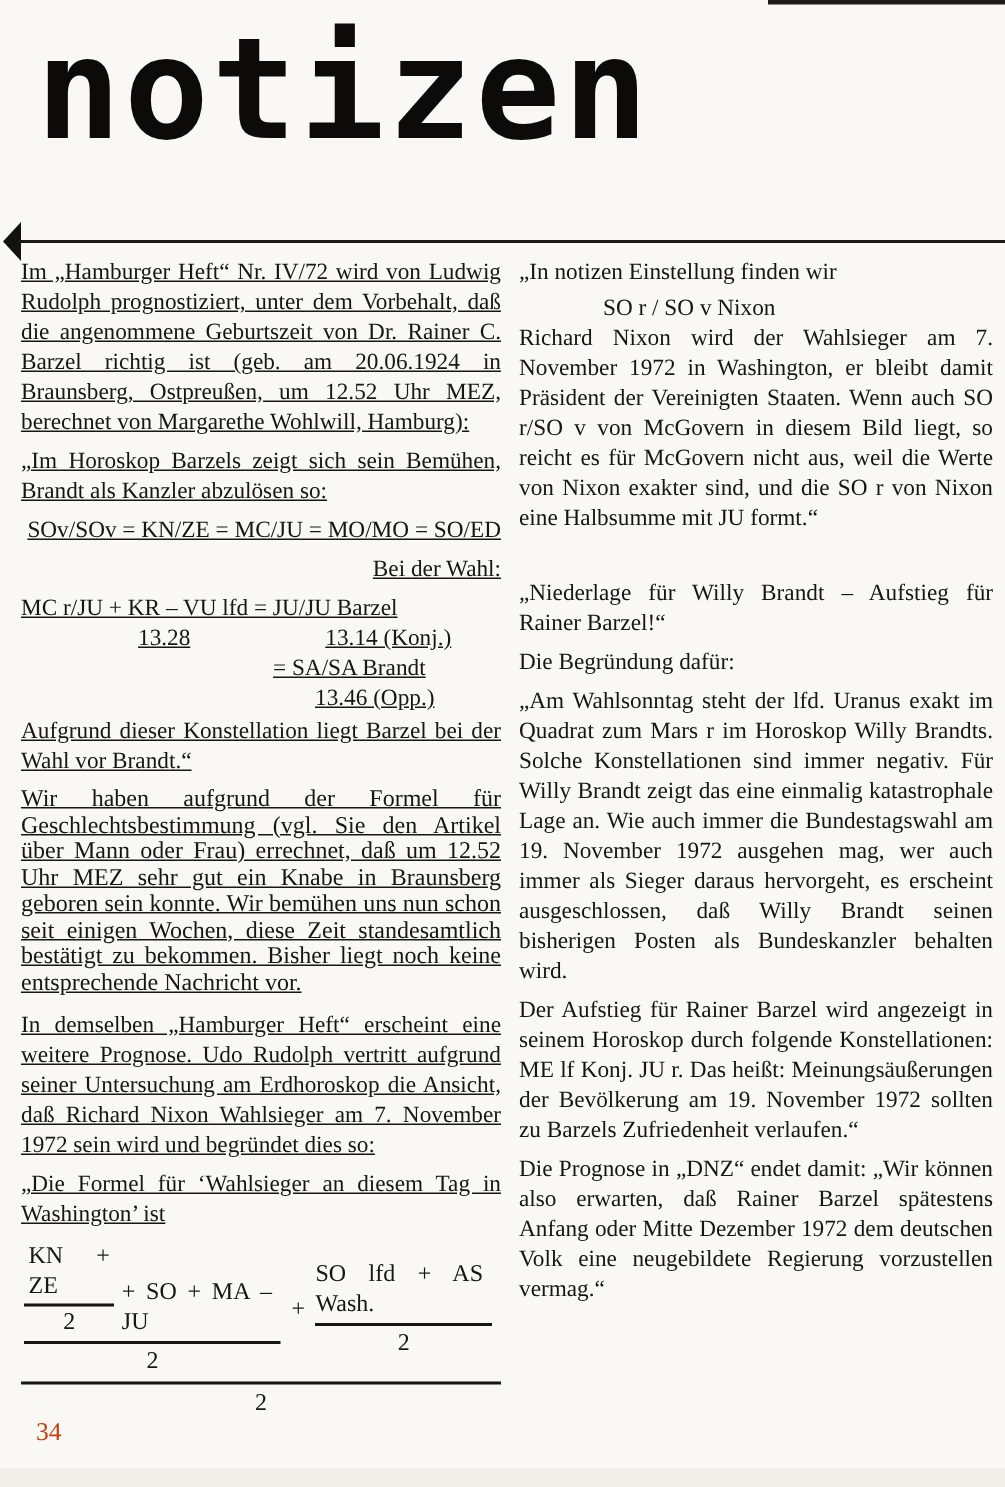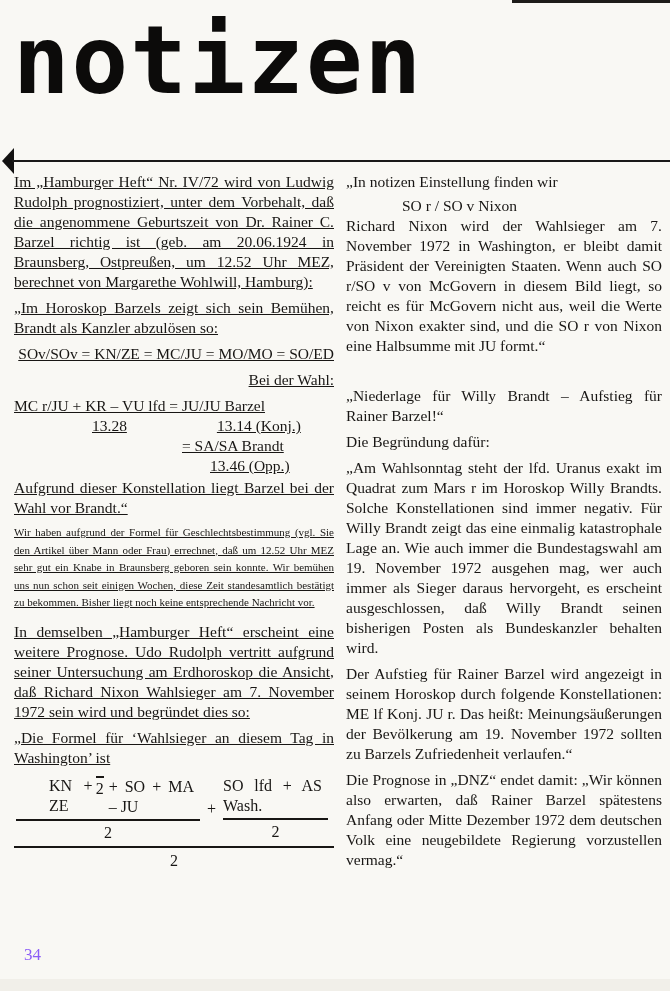--- a/index.html
+++ b/index.html
@@ -5,21 +5,21 @@
   html,body { margin:0; padding:0; background:#e8e6e0; }
   .page {
     position:relative; width:670px; height:991px; margin:0 auto;
     background:#f9f8f4; color:#181614; overflow:hidden;
     font-family:"Liberation Serif", serif;
   }
   .top-edge-rule { position:absolute; top:0; right:0; width:158px; height:3px; background:#1e1c1a; }
   .masthead { position:absolute; top:14px; left:13px; }
   .masthead-title {
     font-family:"DejaVu Sans Mono", monospace; font-weight:700;
-    font-size:94px; line-height:1.0; letter-spacing:2px; color:#0c0b0a;
+    font-size:94px; line-height:1.0; letter-spacing:2px; color:#0c0b0a;margin-left:11px;
   }
   .divider { position:absolute; top:147px; left:2px; right:0; display:flex; align-items:center; height:28px; }
   .arrow-left {
     width:0; height:0; flex:0 0 auto;
     border-top:13px solid transparent; border-bottom:13px solid transparent;
     border-right:12px solid #131211;
   }
   .divider-line { flex:1 1 auto; height:2px; background:#1a1918; margin-left:-2px; }
 
   .columns { position:absolute; top:172px; left:14px; right:8px; display:flex; gap:12px; }
@@ -30,39 +30,39 @@
   .para { margin:0 0 6px 0; }
   .eqline { text-align:right; margin:2px 0 6px 0; }
   .wahl-block { text-align:left; margin:2px 0 2px 0; }
   .wahl-block div { white-space:nowrap; }
   .ind-1328 { padding-left:78px; }
   .ind-1314 { padding-left:90px; }
   .ind-sasa { padding-left:168px; }
   .ind-1346 { padding-left:196px; }
 
   .note-heading { font-size:14px; line-height:18px; margin:10px 0 4px 0; text-align:left; }
-  .note-text { font-size:11px; line-height:17.5px; margin:0 0 10px 0; }
+  .note-text { font-size:16px; line-height:17.5px; margin:0 0 10px 0; }
 
   
   .formula { margin-top:8px; font-size:16px; line-height:20px; }
   .bigfrac { display:inline-flex; flex-direction:column; align-items:center; }
   .bignum { display:flex; align-items:center; padding:0 4px 3px 0; }
   .bigden { border-top:2px solid #181614; align-self:stretch; text-align:center; padding-top:3px; }
   .frac { display:inline-flex; flex-direction:column; align-items:center; margin:0 2px; }
   .frac-num { display:flex; align-items:flex-end; padding:0 6px 2px 0; }
   .frac-den { border-top:2px solid #181614; align-self:stretch; text-align:center; padding-top:2px; }
-  .ifrac { display:inline-flex; flex-direction:row; align-items:flex-end; margin-right:5px;margin-left:30px; }
+  .ifrac { display:inline-flex; flex-direction:column; align-items:flex-end; margin-right:5px; }
   .ifrac-num { padding:0 3px 1px; }
   .ifrac-den { border-top:2px solid #181614; align-self:stretch; text-align:center; padding-top:1px; }
   .op-plus { padding:0 5px; }
 
   .p1-right { margin-bottom:4px; }
   .so-line { text-align:left; padding-left:56px; margin-bottom:0; }
   .gap-lg { height:24px; }
-  .page-number { position:absolute; left:24px; bottom:26px; font-size:17px; color:#8b5cf6; }
+  .page-number { position:absolute; left:24px; bottom:26px; font-size:17px; color:#c2410c; }
   .bottom-band { position:absolute; left:0; right:0; bottom:0; height:12px; background:#f1efe9; }
 </style>
 </head>
 <body>
 
 <div class="page">
 
   <div class="top-edge-rule"></div>
 
   <div class="masthead">

